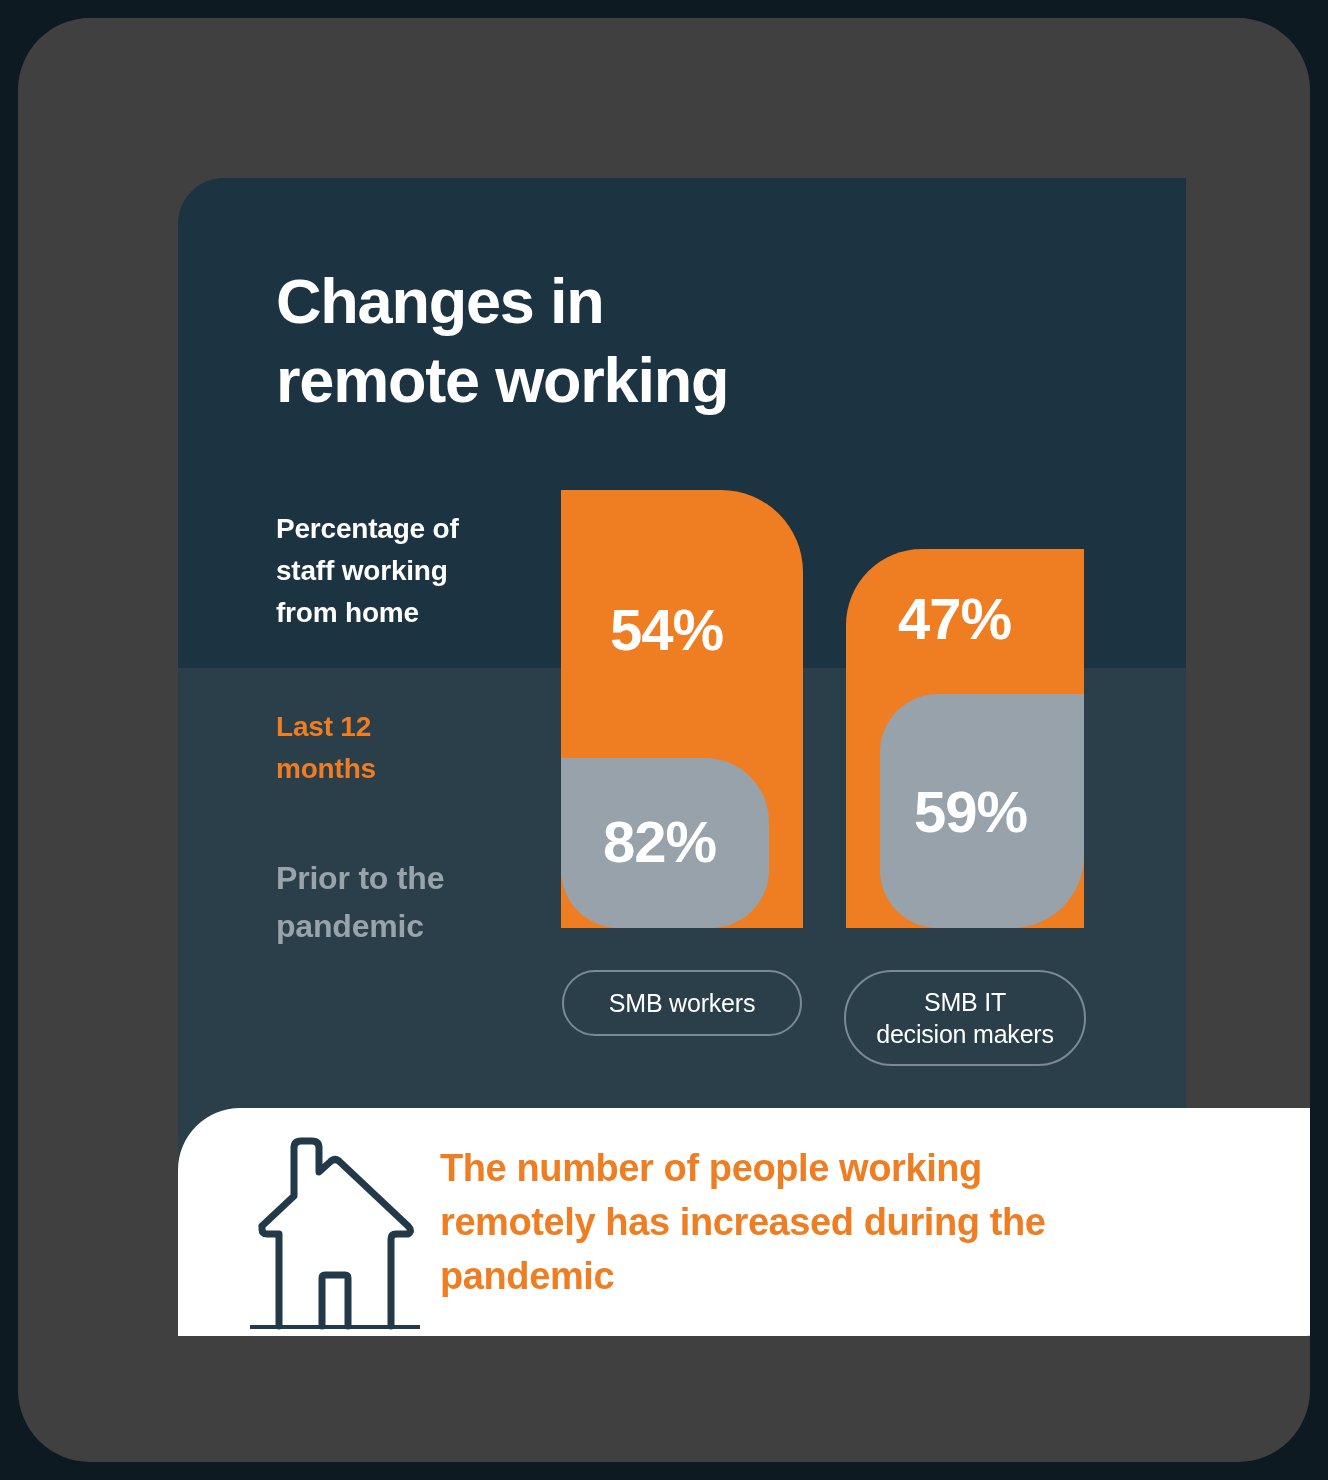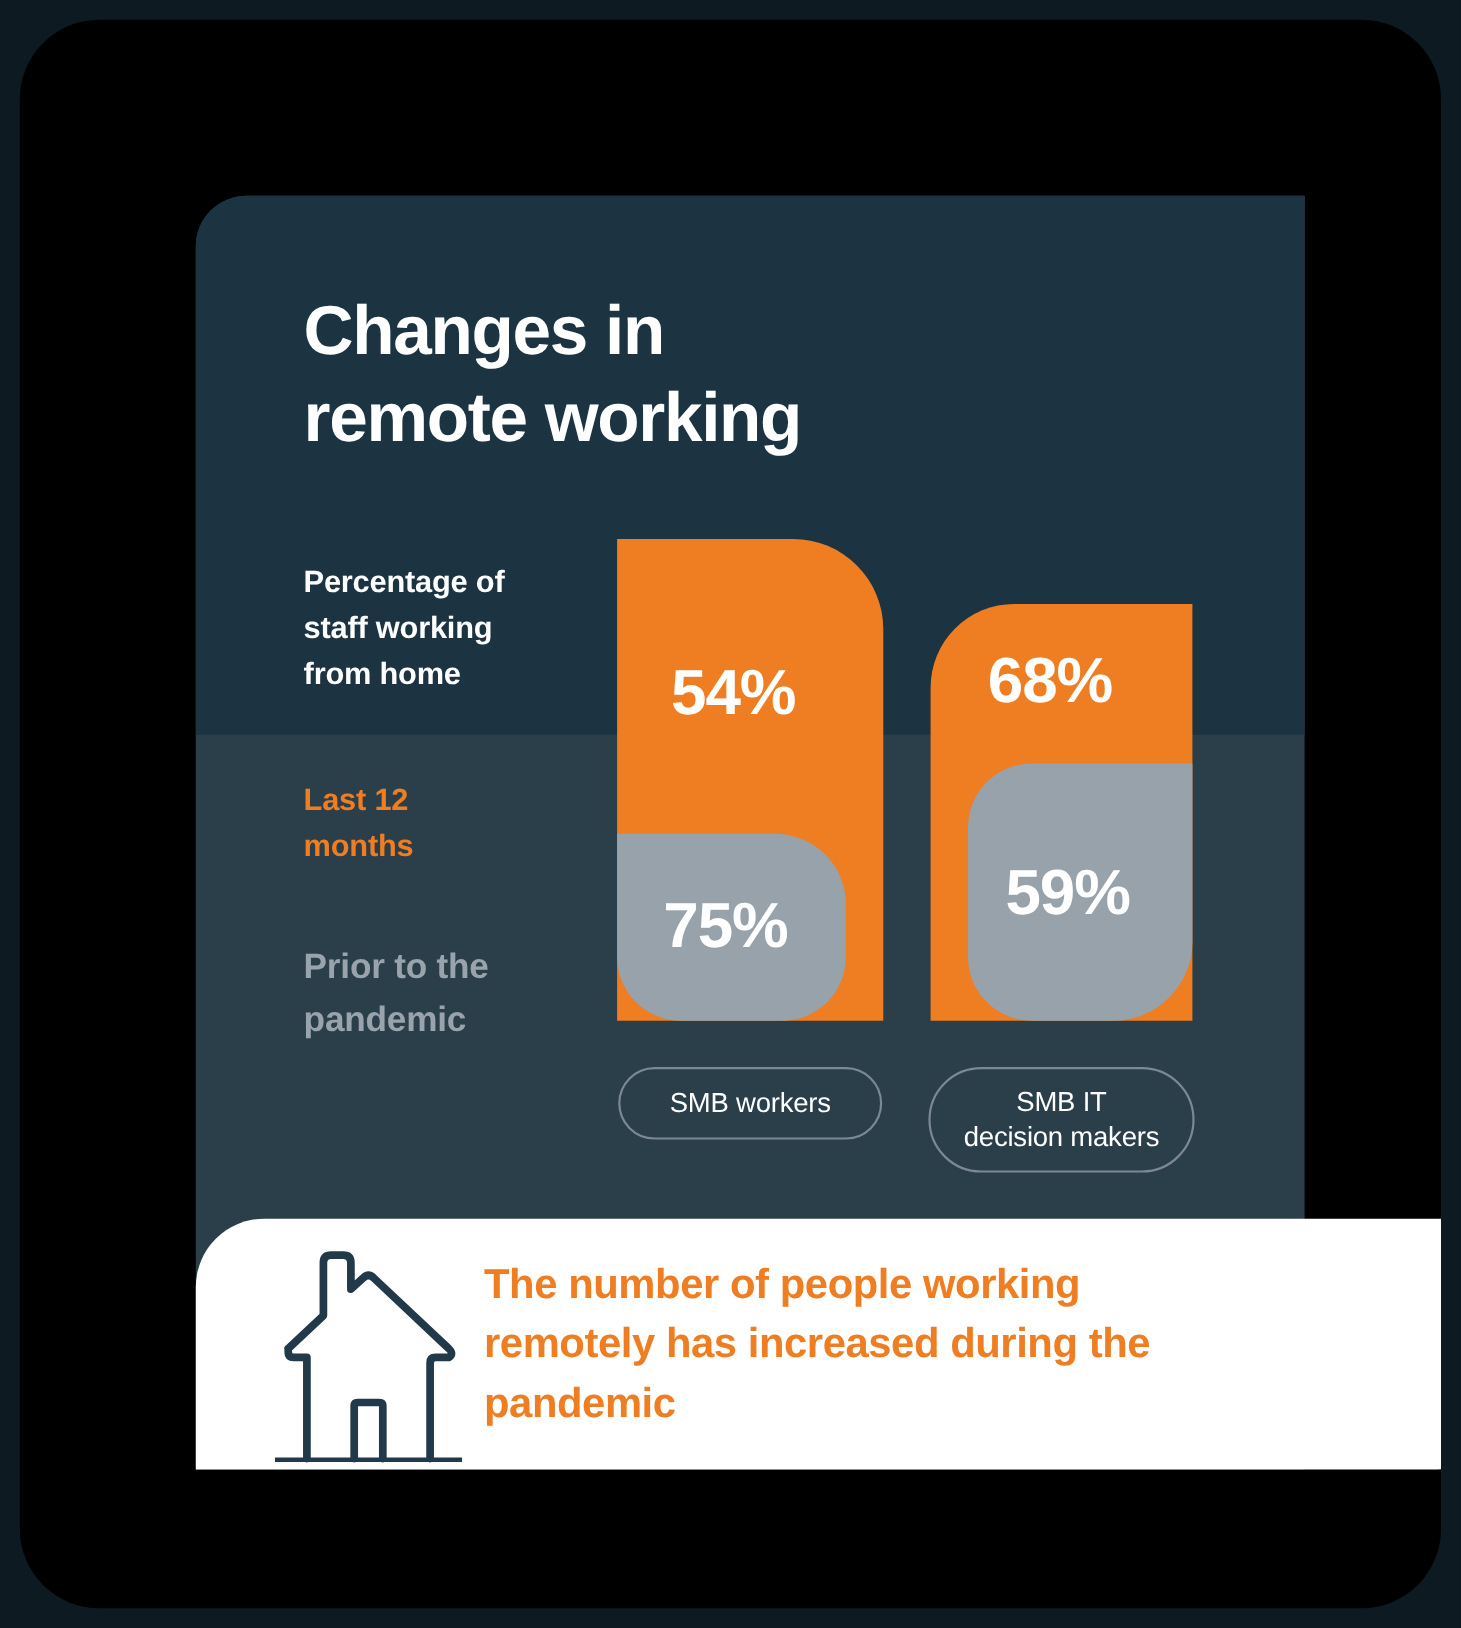--- a/index.html
+++ b/index.html
@@ -20,21 +20,21 @@
     background: #0e1a22;
   }
 
   
   .outer-frame {
     position: absolute;
     left: 18px;
     top: 18px;
     width: 1292px;
     height: 1444px;
-    background: #000000;
+    background: #404040;
     border-radius: 72px;
     overflow: hidden;
   }
 
   
   .panel-top {
     position: absolute;
     left: 160px;
     top: 160px;
     width: 1008px;
@@ -205,25 +205,25 @@
 
     <div class="legend-heading">Percentage of<br>staff working<br>from home</div>
     <div class="legend-recent">Last 12<br>months</div>
     <div class="legend-prior">Prior to the<br>pandemic</div>
 
     <div class="bars">
 
       <div class="bar g1-orange"></div>
       <div class="bar g1-grey"></div>
       <div class="bar-label g1-orange-label">54%</div>
-      <div class="bar-label g1-grey-label">75%</div>
+      <div class="bar-label g1-grey-label">82%</div>
 
       <div class="bar g2-orange"></div>
       <div class="bar g2-grey"></div>
-      <div class="bar-label g2-orange-label">68%</div>
+      <div class="bar-label g2-orange-label">47%</div>
       <div class="bar-label g2-grey-label">59%</div>
     </div>
 
     <div class="pill pill-2">SMB IT<br>decision makers</div>
     <div class="pill pill-1">SMB workers</div>
 
     <div class="callout">
       <div class="callout-icon">
         <svg viewBox="0 0 170 200" width="170" height="200" aria-hidden="true">
           <path d="M12 96 L44 66 L44 18 Q44 11 51 11 L62 11 Q69 11 69 18 L69 42 L80 32 Q85 27 90 32 L158 96 Q163 101 158 104 L146 104 Q141 104 141 109 L141 196

